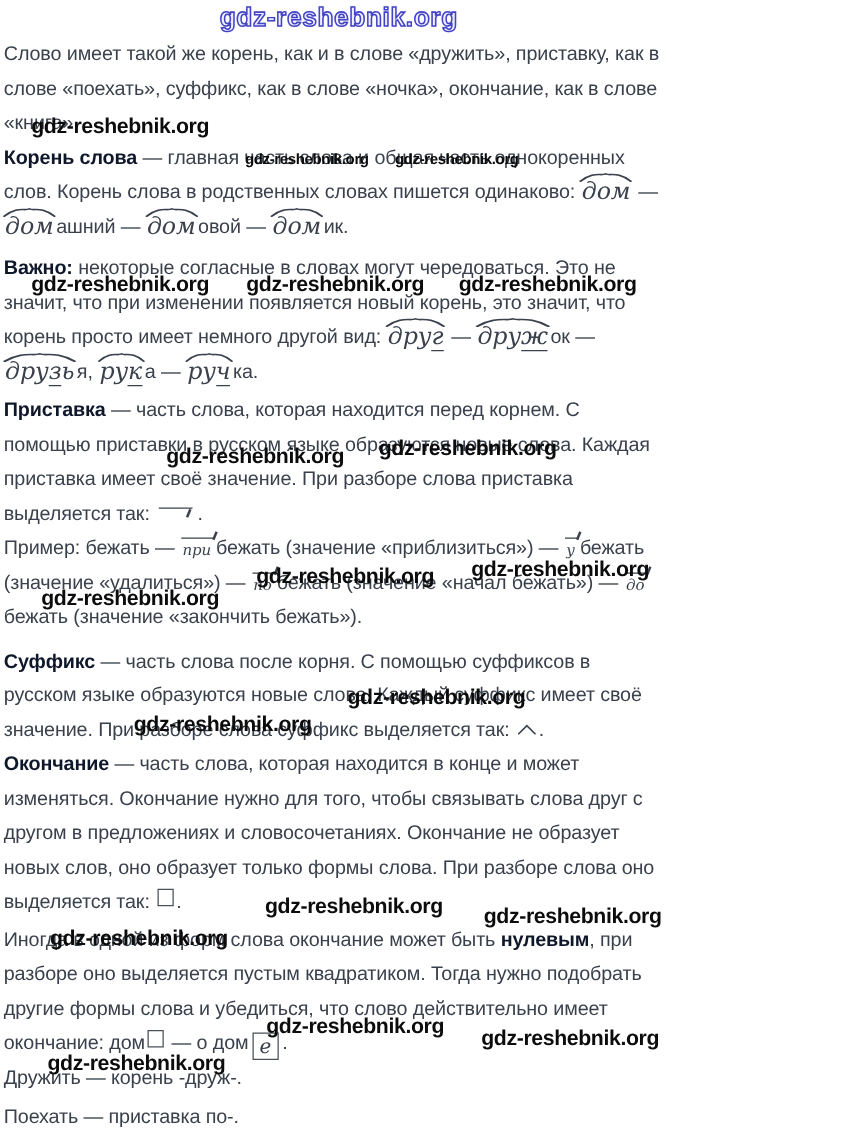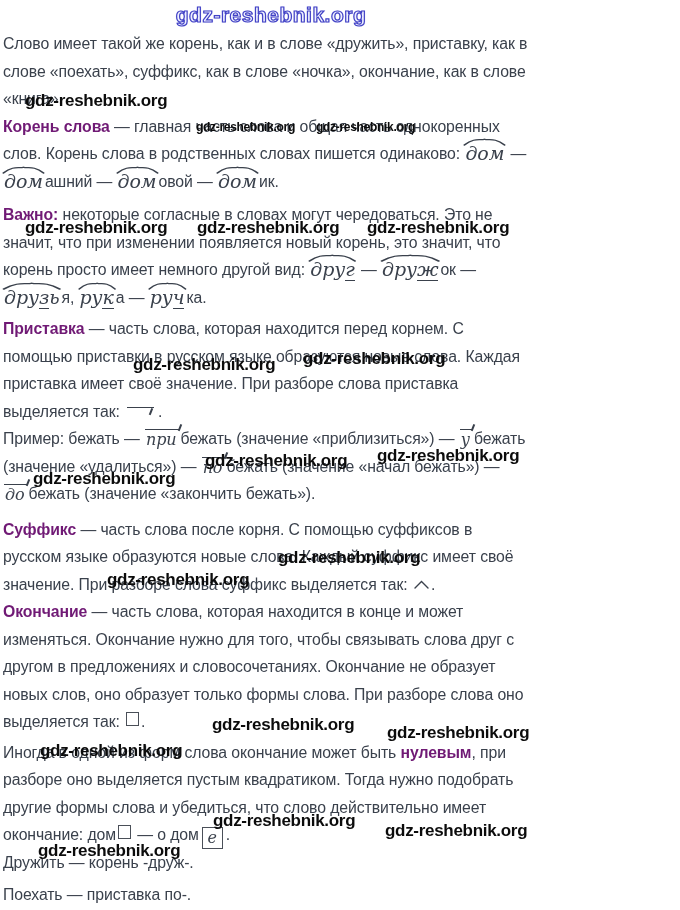--- a/index.html
+++ b/index.html
@@ -9,30 +9,30 @@
   .wm-top{position:absolute;top:3px;left:0;right:0;text-align:center;
           font-size:21px;font-weight:700;letter-spacing:0.5px;
           color:#eef0ff;-webkit-text-stroke:1.2px #4343c6;text-shadow:0 0 1px #4343c6;}
   .content{position:relative;padding:30px 14px 0 3px;
            font-size:15.8px;line-height:27.5px;color:#3a414c;letter-spacing:-0.1px;}
   .para{margin:0 0 3px;}
   .para.mb0{margin-bottom:0;}
   .para.mb4{margin-bottom:4px;}
   .para.mb6{margin-bottom:6px;}
   .para.mb8{margin-bottom:8px;}
-  .para b{font-weight:700;color:#701a75;}
+  .para b{font-weight:700;color:#0f172a;}
   .para.highlight{background:#ddf4e2;margin:6px -14px 0 -3px;padding:0 14px 14px 3px;}
   
   .root{position:relative;display:inline-block;font-family:"DejaVu Serif","Liberation Serif",serif;
         font-style:italic;font-size:19px;line-height:17px;margin:0 2px 0 1px;vertical-align:-1px;}
   .root svg{position:absolute;left:-2px;top:-9px;width:calc(100% + 4px);height:9px;overflow:visible;}
   .root .u{border-bottom:1.5px solid #3a414c;}
   
   .pre{position:relative;display:inline-block;font-family:"DejaVu Serif","Liberation Serif",serif;
-       font-style:italic;font-size:16px;line-height:17px;border-top:1.5px solid #3a414c;
+       font-style:italic;font-size:12px;line-height:17px;border-top:1.5px solid #3a414c;
        padding:1px 3px 0 1px;margin:1px 1px;vertical-align:-1px;}
   .pre::after{content:"";position:absolute;top:-6px;right:-1px;width:1.6px;height:7px;
        background:#3a414c;transform:rotate(22deg);}
   
   .presym{display:inline-block;width:27px;height:9px;border-top:1.6px solid #3a414c;
        position:relative;vertical-align:0px;margin:0 4px 0 3px;}
   .presym::after{content:"";position:absolute;top:0px;right:3px;width:1.6px;height:7px;
        background:#3a414c;transform:rotate(22deg);}
   
   .sufsym{display:inline-block;width:15px;height:9px;margin:0 2px;vertical-align:1px;}

